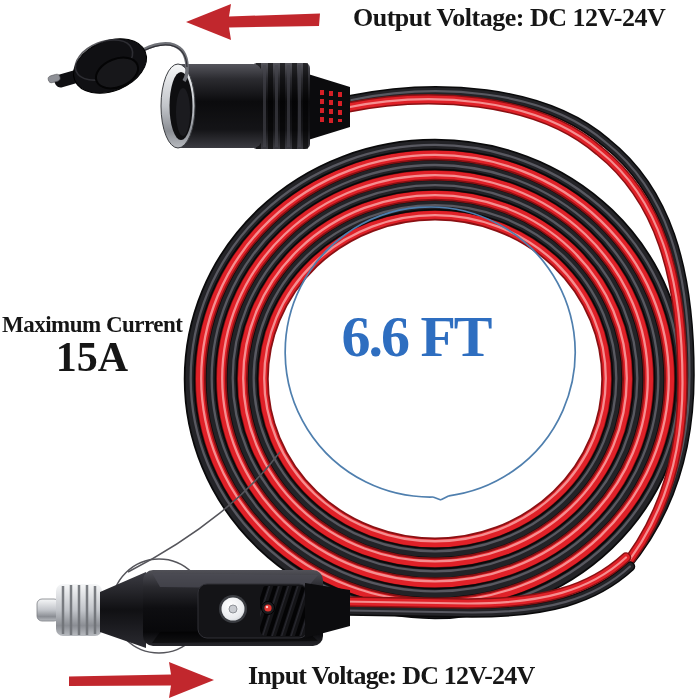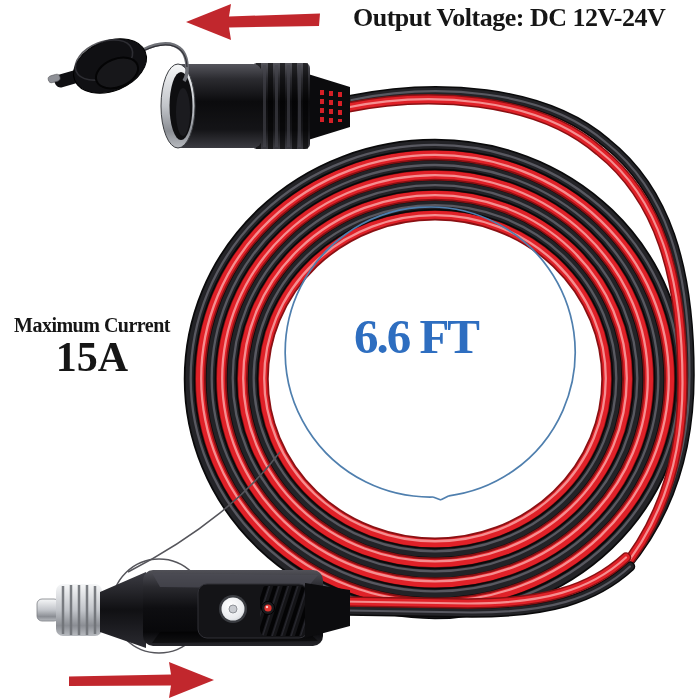--- a/index.html
+++ b/index.html
@@ -3,23 +3,23 @@
 <meta charset="utf-8">
 <style>
   html,body{margin:0;padding:0;background:#fff;}
   .stage{position:relative;width:700px;height:700px;background:var(--background,#fff);
          font-family:Liberation Serif, serif;overflow:hidden;padding-left:24px;}
   .stage svg{position:absolute;left:0;top:0;}
   .lbl{position:absolute;color:var(--label-text,#161616);font-weight:bold;white-space:nowrap;}
   .lbl-top{left:353px;top:3px;font-size:26px;letter-spacing:-0.5px;line-height:30px;}
   .lbl-bottom{left:248px;top:661px;font-size:26px;letter-spacing:-0.8px;line-height:30px;}
   .lbl-maxcur{left:2px;top:312px;width:180px;text-align:center;}
-  .lbl-maxcur .l1{display:block;font-size:20px;letter-spacing:-0.5px;line-height:26px;}
+  .lbl-maxcur .l1{display:block;font-size:23px;letter-spacing:-0.5px;line-height:26px;}
   .lbl-maxcur .l2{display:block;font-size:42px;line-height:38px;}
-  .lbl-length{left:330px;top:306px;width:172px;text-align:center;font-size:49px;
+  .lbl-length{left:330px;top:306px;width:172px;text-align:center;font-size:58px;
               letter-spacing:-2px;line-height:62px;color:var(--length-text-blue,#2e6ec0);}
   
   .cab{fill:none;stroke-linecap:round;}
   .e-blk{stroke:#0a0a0b;stroke-width:10.5;}
   .m-blk{stroke:var(--cable-black,#232327);stroke-width:7.5;}
   .h-blk{stroke:#585860;stroke-width:2.2;}
   .e-red{stroke:#8a1013;stroke-width:10.5;}
   .m-red{stroke:var(--cable-red,#e02128);stroke-width:7.5;}
   .h-red{stroke:#f58e90;stroke-width:2.2;}
   .arrow{fill:var(--arrow-red,#c1272d);}
@@ -215,13 +215,14 @@
     <polygon class="arrow" points="186,22 231,4 229,16.5 320,13.5 319,26 229,27.5 231,40"></polygon>
     <polygon class="arrow" points="214,680 169,662 171,674.5 69,676.5 69,686 171,685.5 169,698"></polygon>
   </svg>
 
   <div class="lbl lbl-top">Output Voltage: DC 12V-24V</div>
   <div class="lbl lbl-maxcur">
     <span class="l1">Maximum Current</span>
     <span class="l2">15A</span>
   </div>
   <div class="lbl lbl-length">6.6 FT</div>
+  <div class="lbl lbl-bottom">Input Voltage: DC 12V-24V</div>
 </div>
 
 </body></html>

